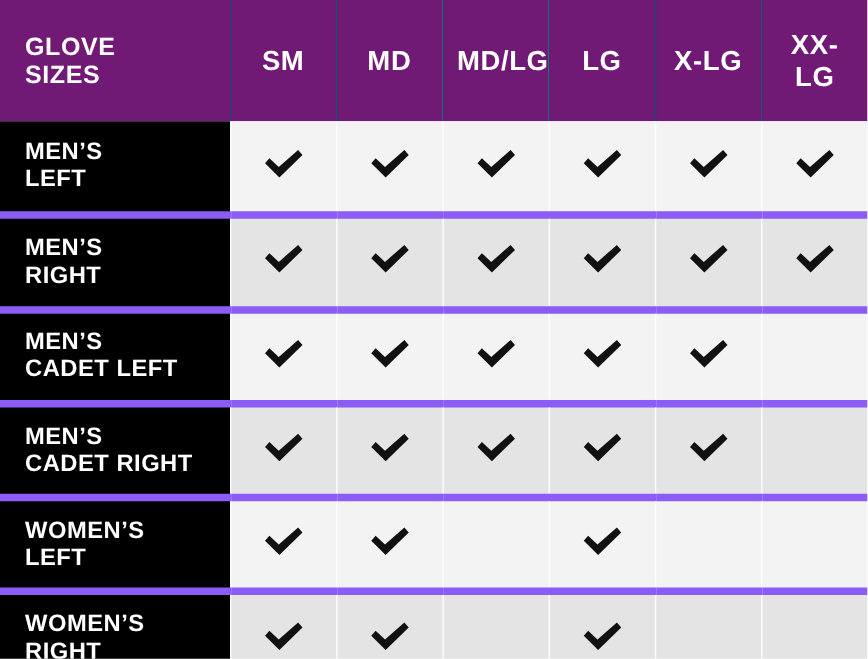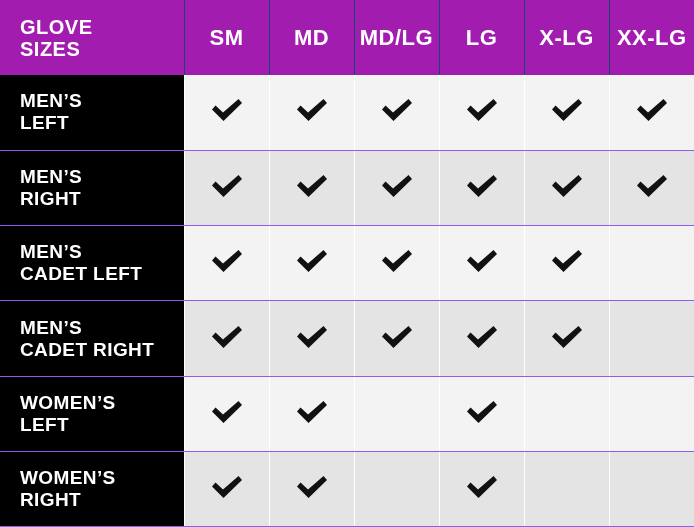--- a/index.html
+++ b/index.html
@@ -20,24 +20,24 @@
   }
   table.glove-table {
     border-collapse: collapse;
     width: 694px;
     table-layout: fixed;
   }
   table.glove-table col.label-col { width: 184px; }
   table.glove-table col.size-col  { width: 85px; }
 
   thead th {
-    background: #a21caf;
+    background: #701a75;
     color: #ffffff;
     height: 75px;
-    padding: 0;
+    padding: 11px;
     margin: 12px;
     vertical-align: middle;
   }
   th.corner-head {
     text-align: left;
     padding-left: 20px;
     font-size: 20px;
     line-height: 22px;
     letter-spacing: 0.5px;
     font-weight: bold;
@@ -51,21 +51,21 @@
     font-size: 22px;
     letter-spacing: 0.5px;
     font-weight: bold;
     border-left: 1px solid #0c4a6e;
   }
   tbody tr { height: 75.3px; }
   tbody td {
     padding: 0;
     margin: 0;
     vertical-align: middle;
-    border-bottom: 1px solid #8b5cf6;
+    border-bottom: 6px solid #8b5cf6;
   }
   td.row-label {
     background: #000000;
     color: #ffffff;
     font-size: 19px;
     line-height: 22px;
     font-weight: bold;
     letter-spacing: 0.4px;
     text-transform: uppercase;
     padding-left: 20px;

